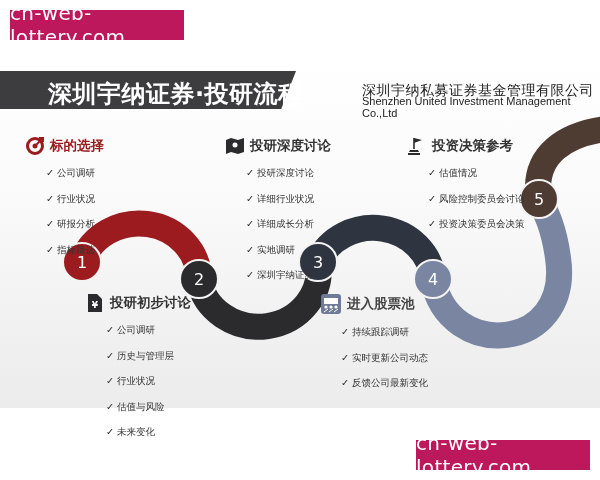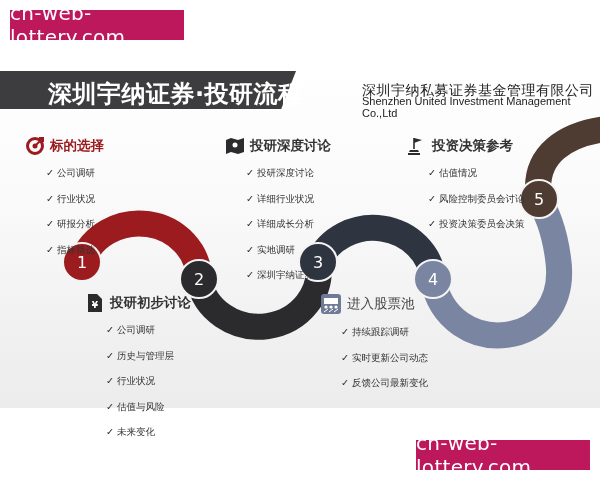--- a/index.html
+++ b/index.html
@@ -99,21 +99,21 @@
   <ul class="items">
     <li><span class="chk">✓</span><span>投研深度讨论</span></li>
     <li><span class="chk">✓</span><span>详细行业状况</span></li>
     <li><span class="chk">✓</span><span>详细成长分析</span></li>
     <li><span class="chk">✓</span><span>实地调研</span></li>
     <li><span class="chk">✓</span><span>深圳宇纳证券</span></li>
   </ul>
 </div>
 
 <div class="block" style="left:321px;top:294px;">
-  <div class="block-head" style="font-weight:normal;color:#444;">
+  <div class="block-head" style="font-weight:bold;color:#444;">
     <span class="ico" style="width:20px;height:20px;">
       <svg width="20" height="20" viewBox="0 0 20 20">
           <rect x="0" y="0" width="20" height="20" rx="3" fill="#6f7b96"></rect>
           <rect x="3" y="4" width="14" height="6" fill="#fff"></rect>
           <circle cx="5" cy="13" r="1.6" fill="#fff"></circle>
           <circle cx="10" cy="13" r="1.6" fill="#fff"></circle>
           <circle cx="15" cy="13" r="1.6" fill="#fff"></circle>
           <path d="M3,18 L7,15 M8,18 L12,15 M13,18 L17,15" stroke="#fff" stroke-width="1"></path>
         </svg>
     </span>

